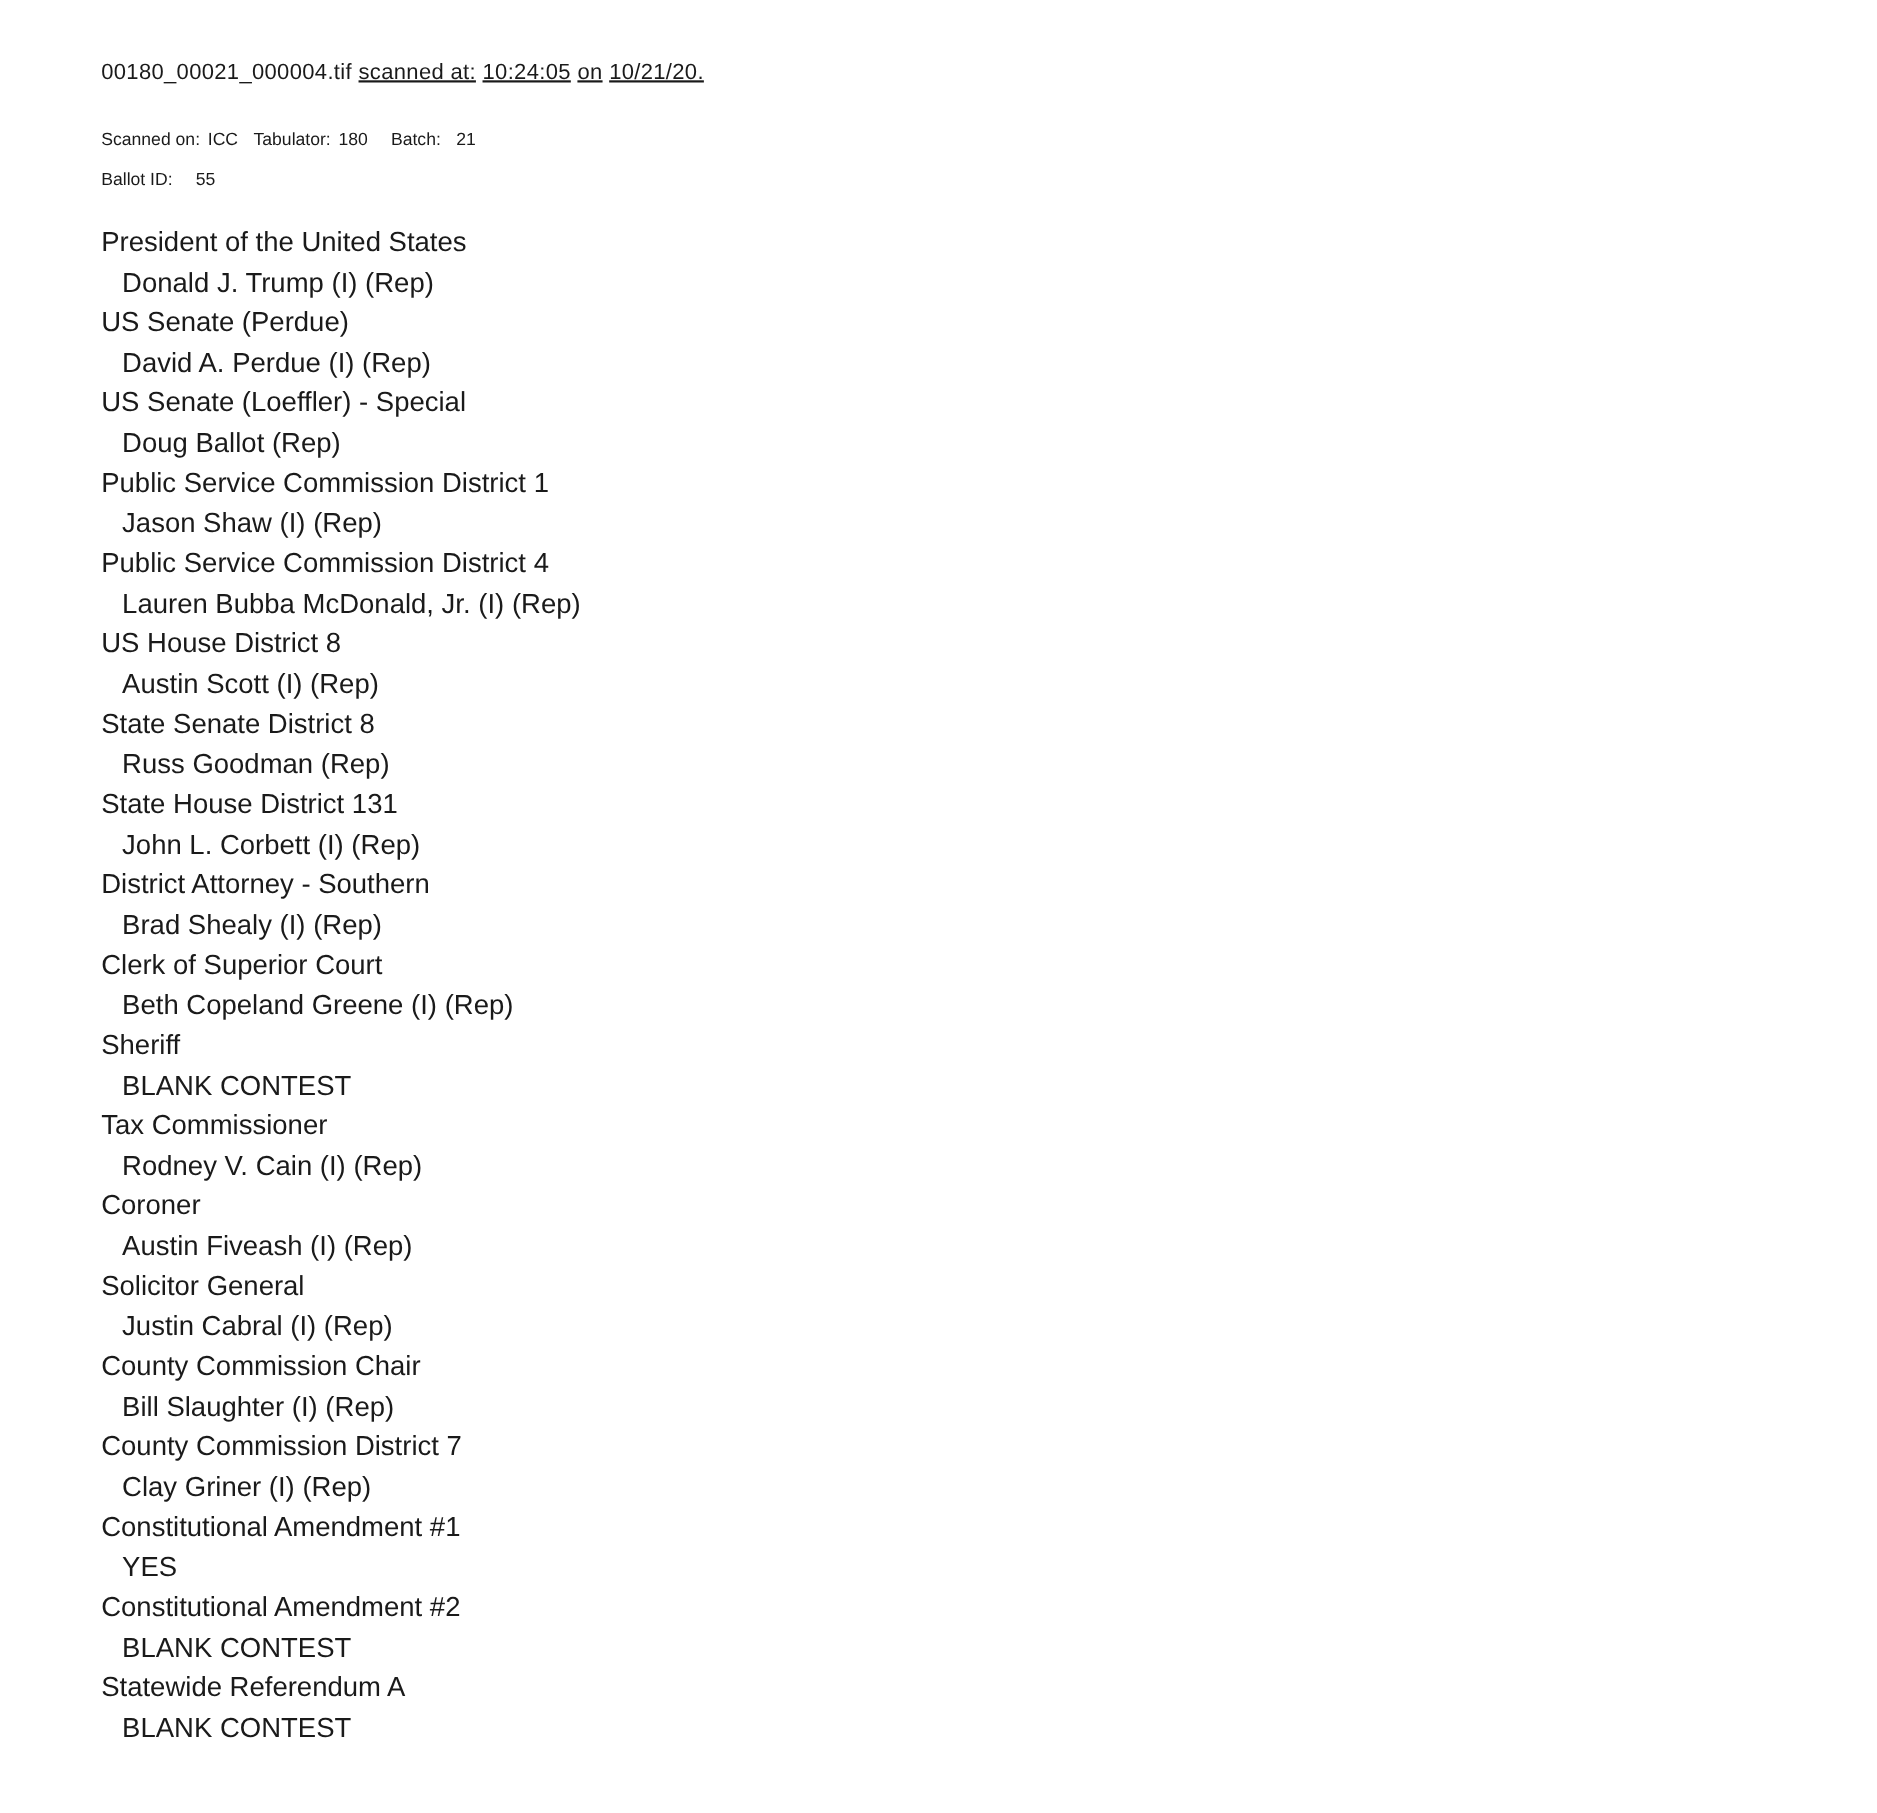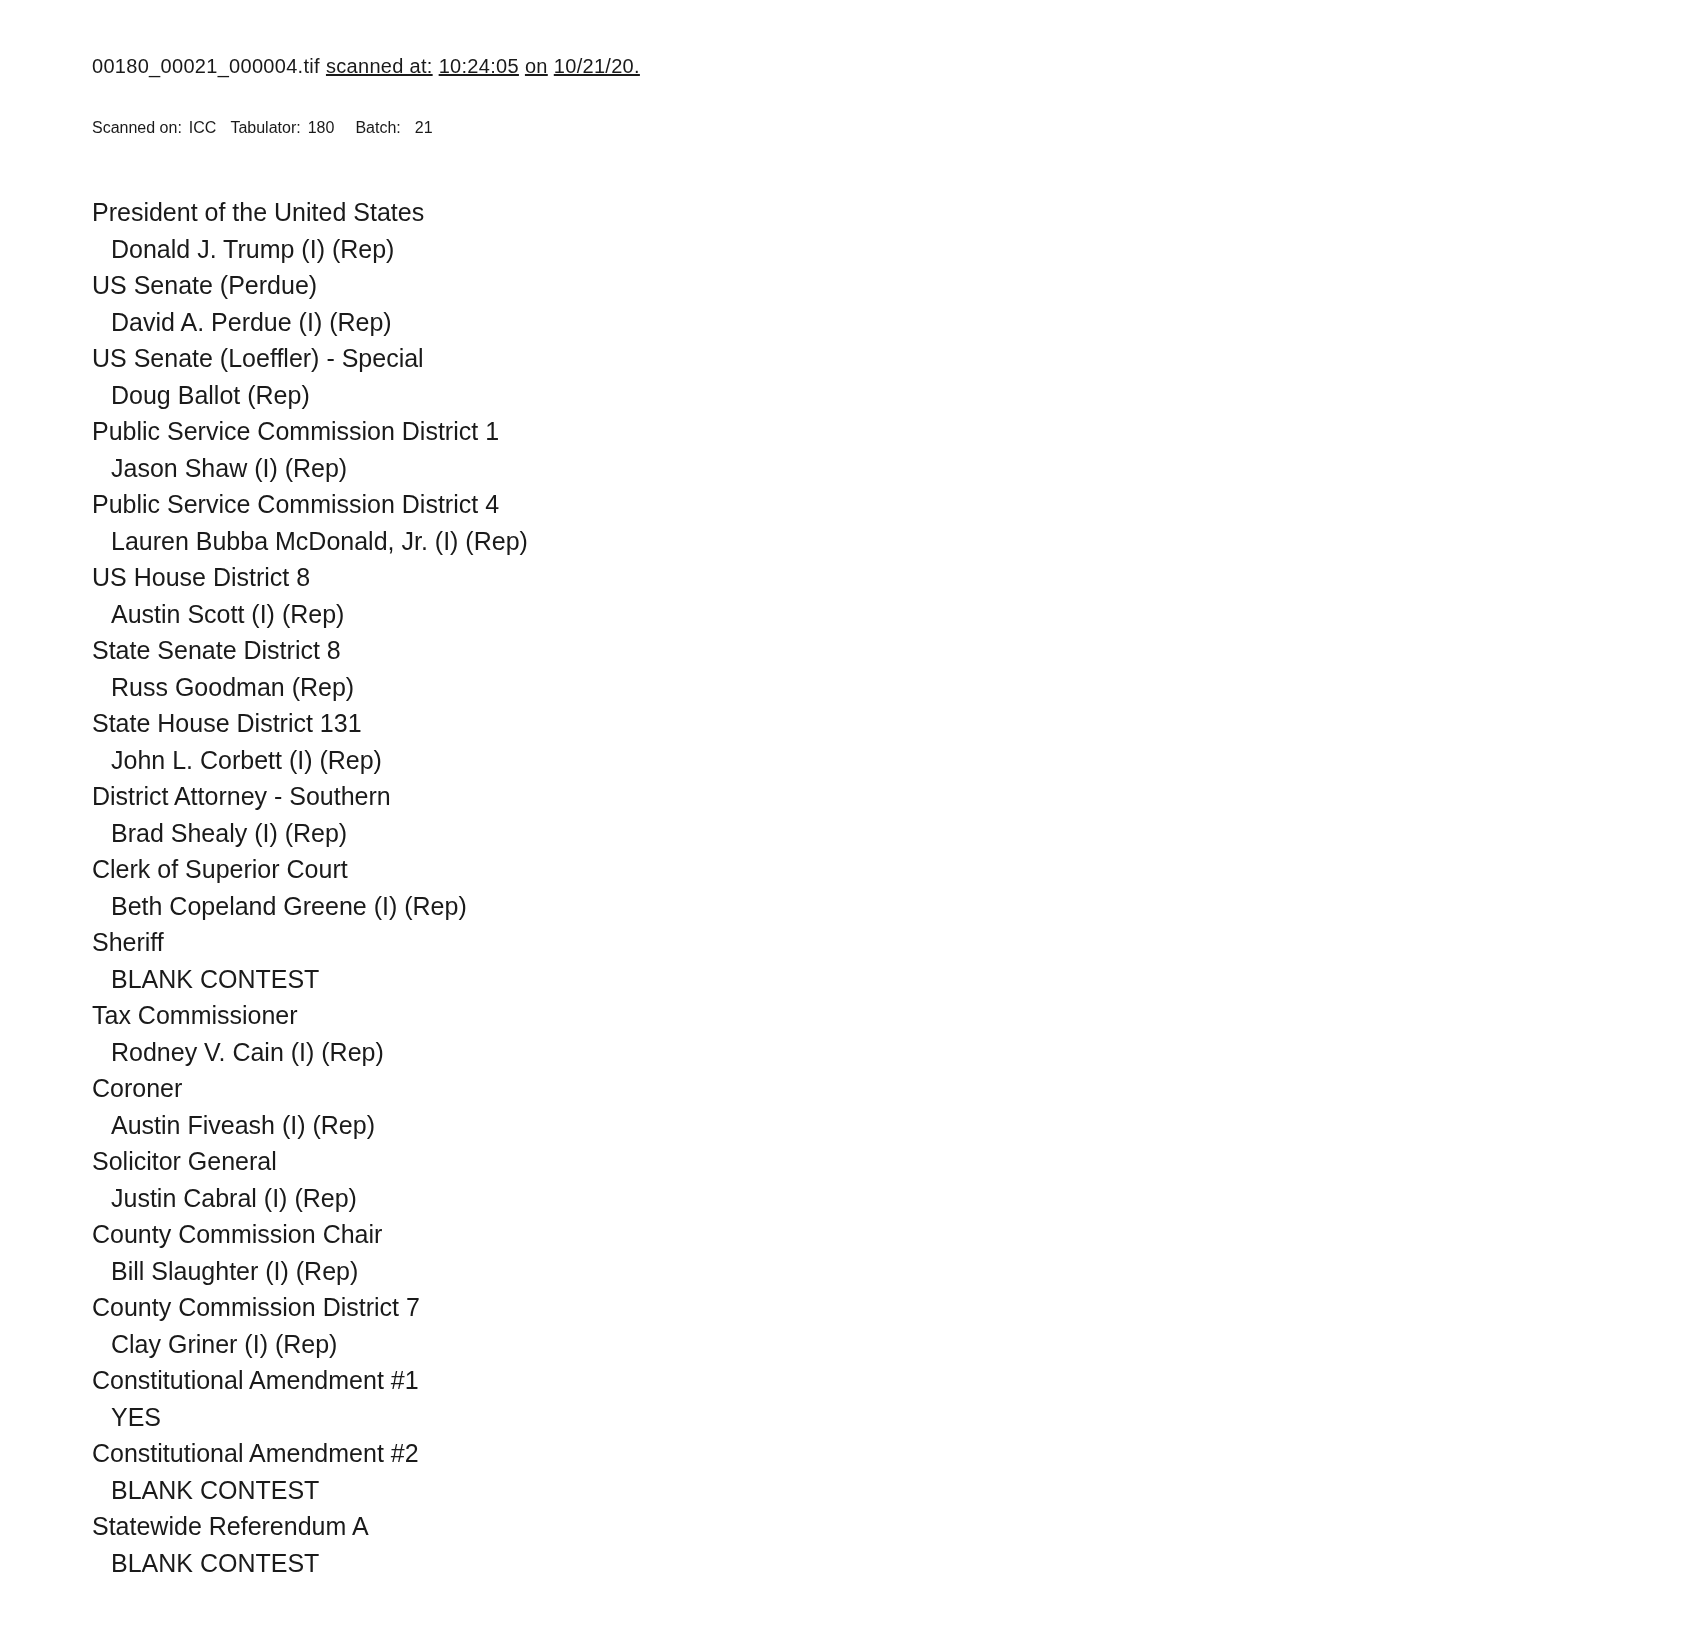--- a/index.html
+++ b/index.html
@@ -30,41 +30,42 @@
     margin-top: 32px;
     font-size: 16px;
     line-height: 36px;
     white-space: nowrap;
   }
   .scan-line span, .ballot-line span { display: inline-block; }
   .gap-val   { margin-left: 7px; }    
   .gap-2sp   { margin-left: 14px; }   
   .gap-3sp   { margin-left: 21px; }   
   .contest-list {
-    margin-top: 48px;
+    margin-top: 20px;
     font-size: 25px;
     line-height: 36.5px;
   }
   .contest-office {
     white-space: nowrap;
   }
   .contest-selection {
     padding-left: 19px;
     white-space: nowrap;
   }
 </style>
 </head>
 <body>
 
 <div class="page">
 
   <div class="file-line"><span>00180_00021_000004.tif</span><span class="sp">scanned at:</span><span class="sp">10:24:05</span><span class="sp">on</span><span class="sp">10/21/20.</span></div>
 
   <div class="scan-block">
     <div class="scan-line"><span>Scanned on:</span><span class="gap-val">ICC</span><span class="gap-2sp">Tabulator:</span><span class="gap-val">180</span><span class="gap-3sp">Batch:</span><span class="gap-2sp">21</span></div>
+    <div class="ballot-line"><span>Ballot ID:</span><span class="gap-3sp">55</span></div>
   </div>
 
   <div class="contest-list">
     <div class="contest-row">
       <div class="contest-office">President of the United States</div>
       <div class="contest-selection">Donald J. Trump (I) (Rep)</div>
     </div>
 
     <div class="contest-row">
       <div class="contest-office">US Senate (Perdue)</div>

